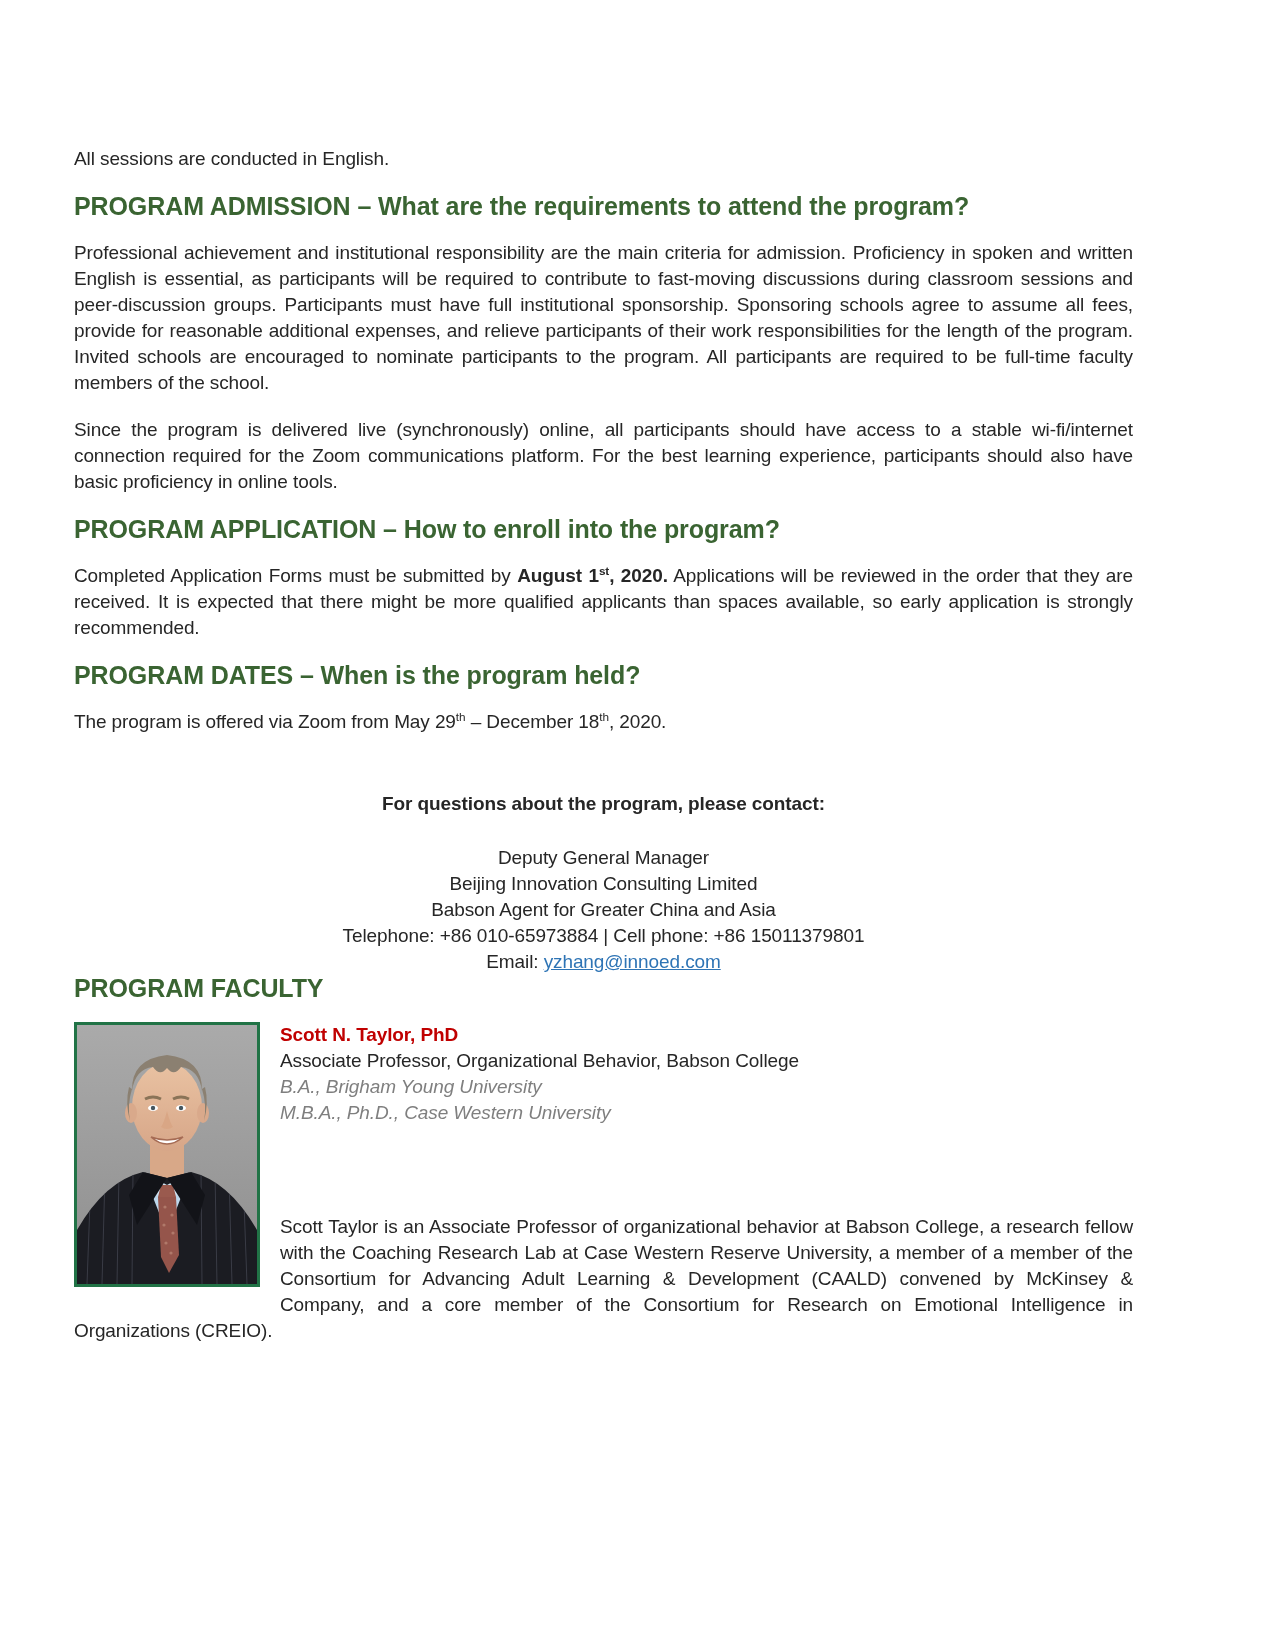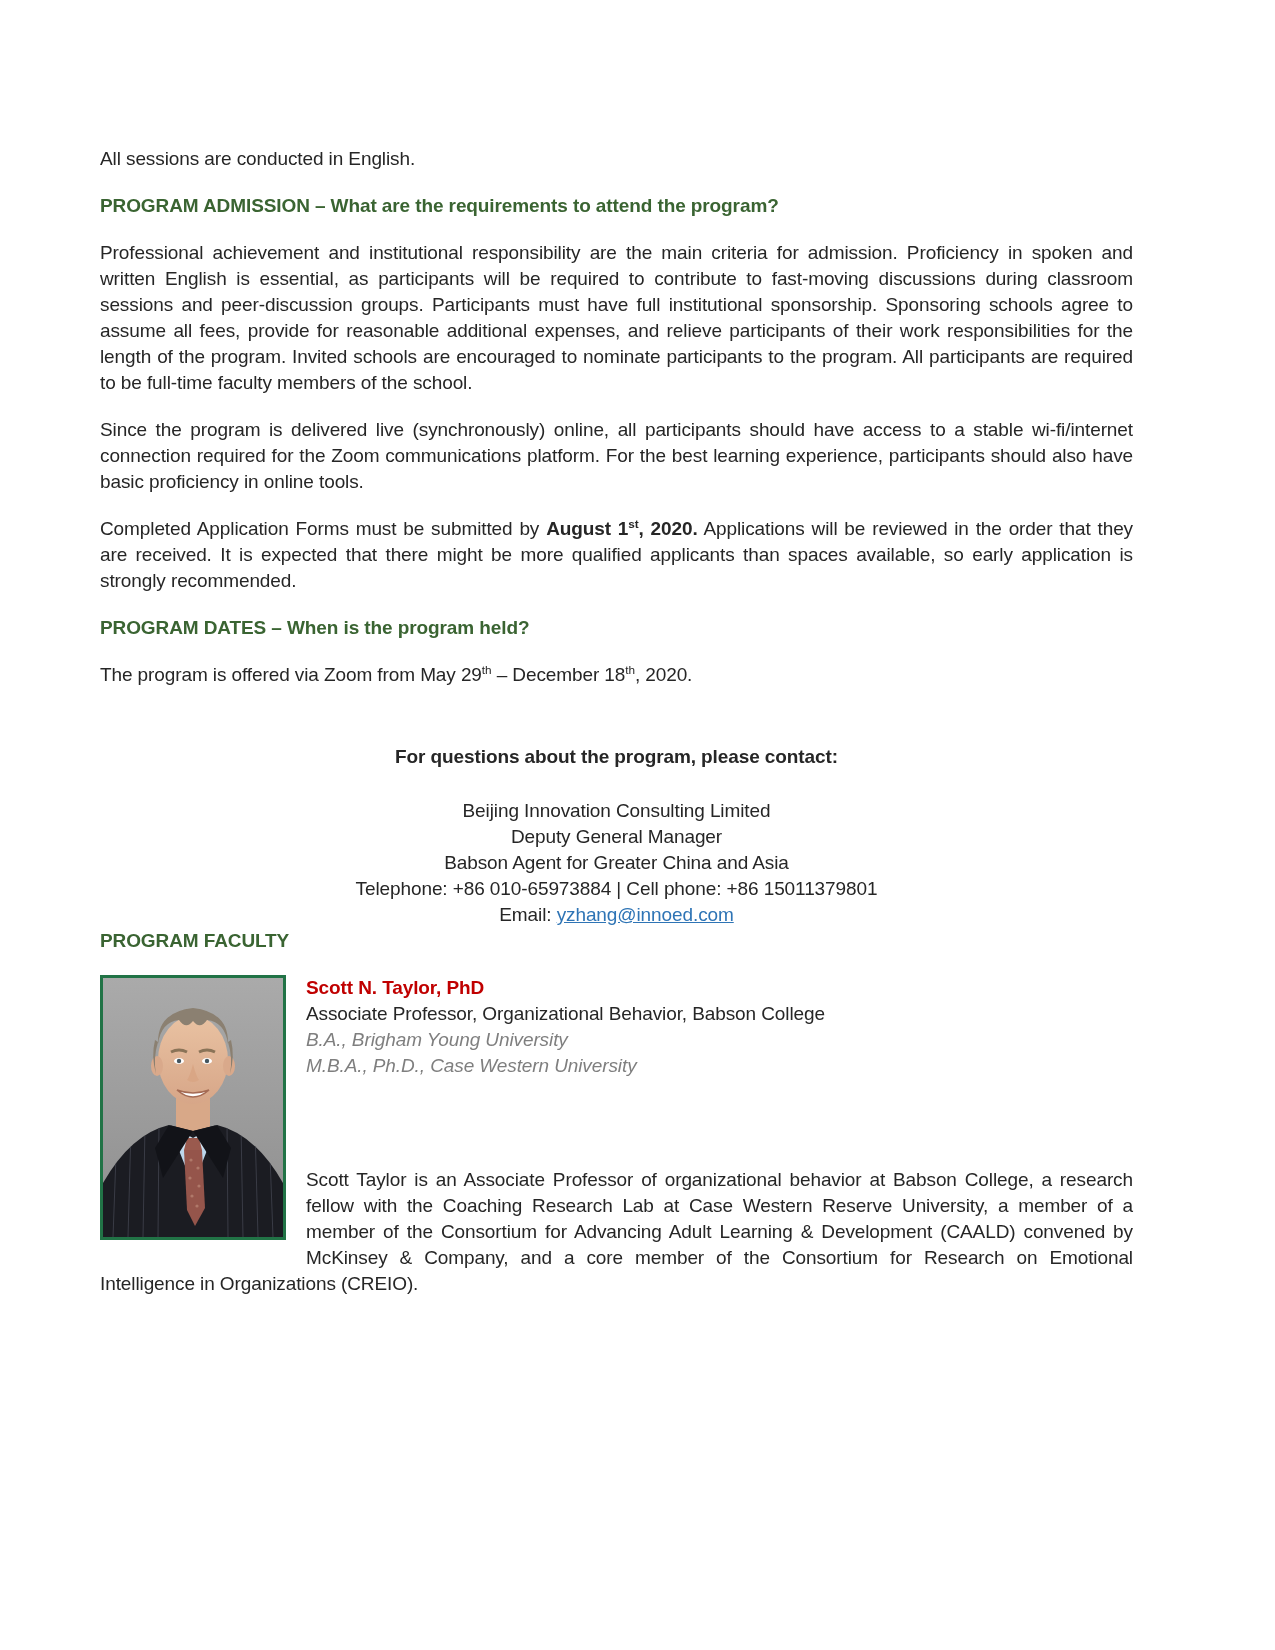--- a/index.html
+++ b/index.html
@@ -12,25 +12,25 @@
   }
   *{box-sizing:border-box;}
   html,body{margin:0;padding:0;background:#ffffff;}
   body{
     width:1275px;height:1650px;overflow:hidden;
     font-family:"Liberation Sans",sans-serif;
     color:var(--text-color);
     font-size:19px;line-height:26px;
     letter-spacing:-0.1px;
   }
-  .page{width:1275px;height:1414px;padding:146px 142px 0 100px;}
+  .page{width:1275px;height:1414px;padding:146px 142px 0 74px;}
   p.doc{margin:0 0 21px 0;}
   .justify{text-align:justify;}
   h2.doc-heading{
-    font-size:19px;line-height:26px;font-weight:bold;
+    font-size:25px;line-height:26px;font-weight:bold;
     color:var(--heading-green);
     margin:0 0 21px 0;
   }
   sup{font-size:0.62em;line-height:0;vertical-align:super;}
   .b{font-weight:bold;}
   .contact{margin-top:56px;text-align:center;}
   .contact-title{font-weight:bold;margin:0 0 28px 0;}
   .contact-line{line-height:26px;}
   a.email-link{color:var(--link-blue);text-decoration:underline;cursor:pointer;}
   .faculty-heading{margin-top:74px;margin-bottom:15px;}
@@ -55,31 +55,32 @@
 <div class="page">
 
   <p class="doc">All sessions are conducted in English.</p>
 
   <h2 class="doc-heading">PROGRAM ADMISSION – What are the requirements to attend the program?</h2>
 
   <p class="doc justify">Professional achievement and institutional responsibility are the main criteria for admission. Proficiency in spoken and written English is essential, as participants will be required to contribute to fast-moving discussions during classroom sessions and peer-discussion groups. Participants must have full institutional sponsorship. Sponsoring schools agree to assume all fees, provide for reasonable additional expenses, and relieve participants of their work responsibilities for the length of the program. Invited schools are encouraged to nominate participants to the program. All participants are required to be full-time faculty members of the school.</p>
 
   <p class="doc justify">Since the program is delivered live (synchronously) online, all participants should have access to a stable wi-fi/internet connection required for the Zoom communications platform. For the best learning experience, participants should also have basic proficiency in online tools.</p>
 
+  <h2 class="doc-heading">PROGRAM APPLICATION – How to enroll into the program?</h2>
 
   <p class="doc justify"><span>Completed Application Forms must be submitted by </span><span class="b">August 1</span><sup class="b">st</sup><span class="b">, 2020.</span><span> Applications will be reviewed in the order that they are received. It is expected that there might be more qualified applicants than spaces available, so early application is strongly recommended.</span></p>
 
   <h2 class="doc-heading">PROGRAM DATES – When is the program held?</h2>
 
   <p class="doc"><span>The program is offered via Zoom from May 29</span><sup>th</sup><span> – December 18</span><sup>th</sup><span>, 2020.</span></p>
 
   <div class="contact">
     <p class="contact-title">For questions about the program, please contact:</p>
+    <div class="contact-line">Deputy General Manager</div>
     <div class="contact-line">Beijing Innovation Consulting Limited</div>
-    <div class="contact-line">Deputy General Manager</div>
     <div class="contact-line">Babson Agent for Greater China and Asia</div>
     <div class="contact-line">Telephone: +86 010-65973884 | Cell phone: +86 15011379801</div>
     <div class="contact-line"><span>Email: </span><a class="email-link">yzhang@innoed.com</a></div>
   </div>
 
   <h2 class="doc-heading faculty-heading">PROGRAM FACULTY</h2>
 
   <div class="faculty-block">
     <div class="photo-frame">
       <svg viewBox="0 0 180 259" preserveAspectRatio="none">

